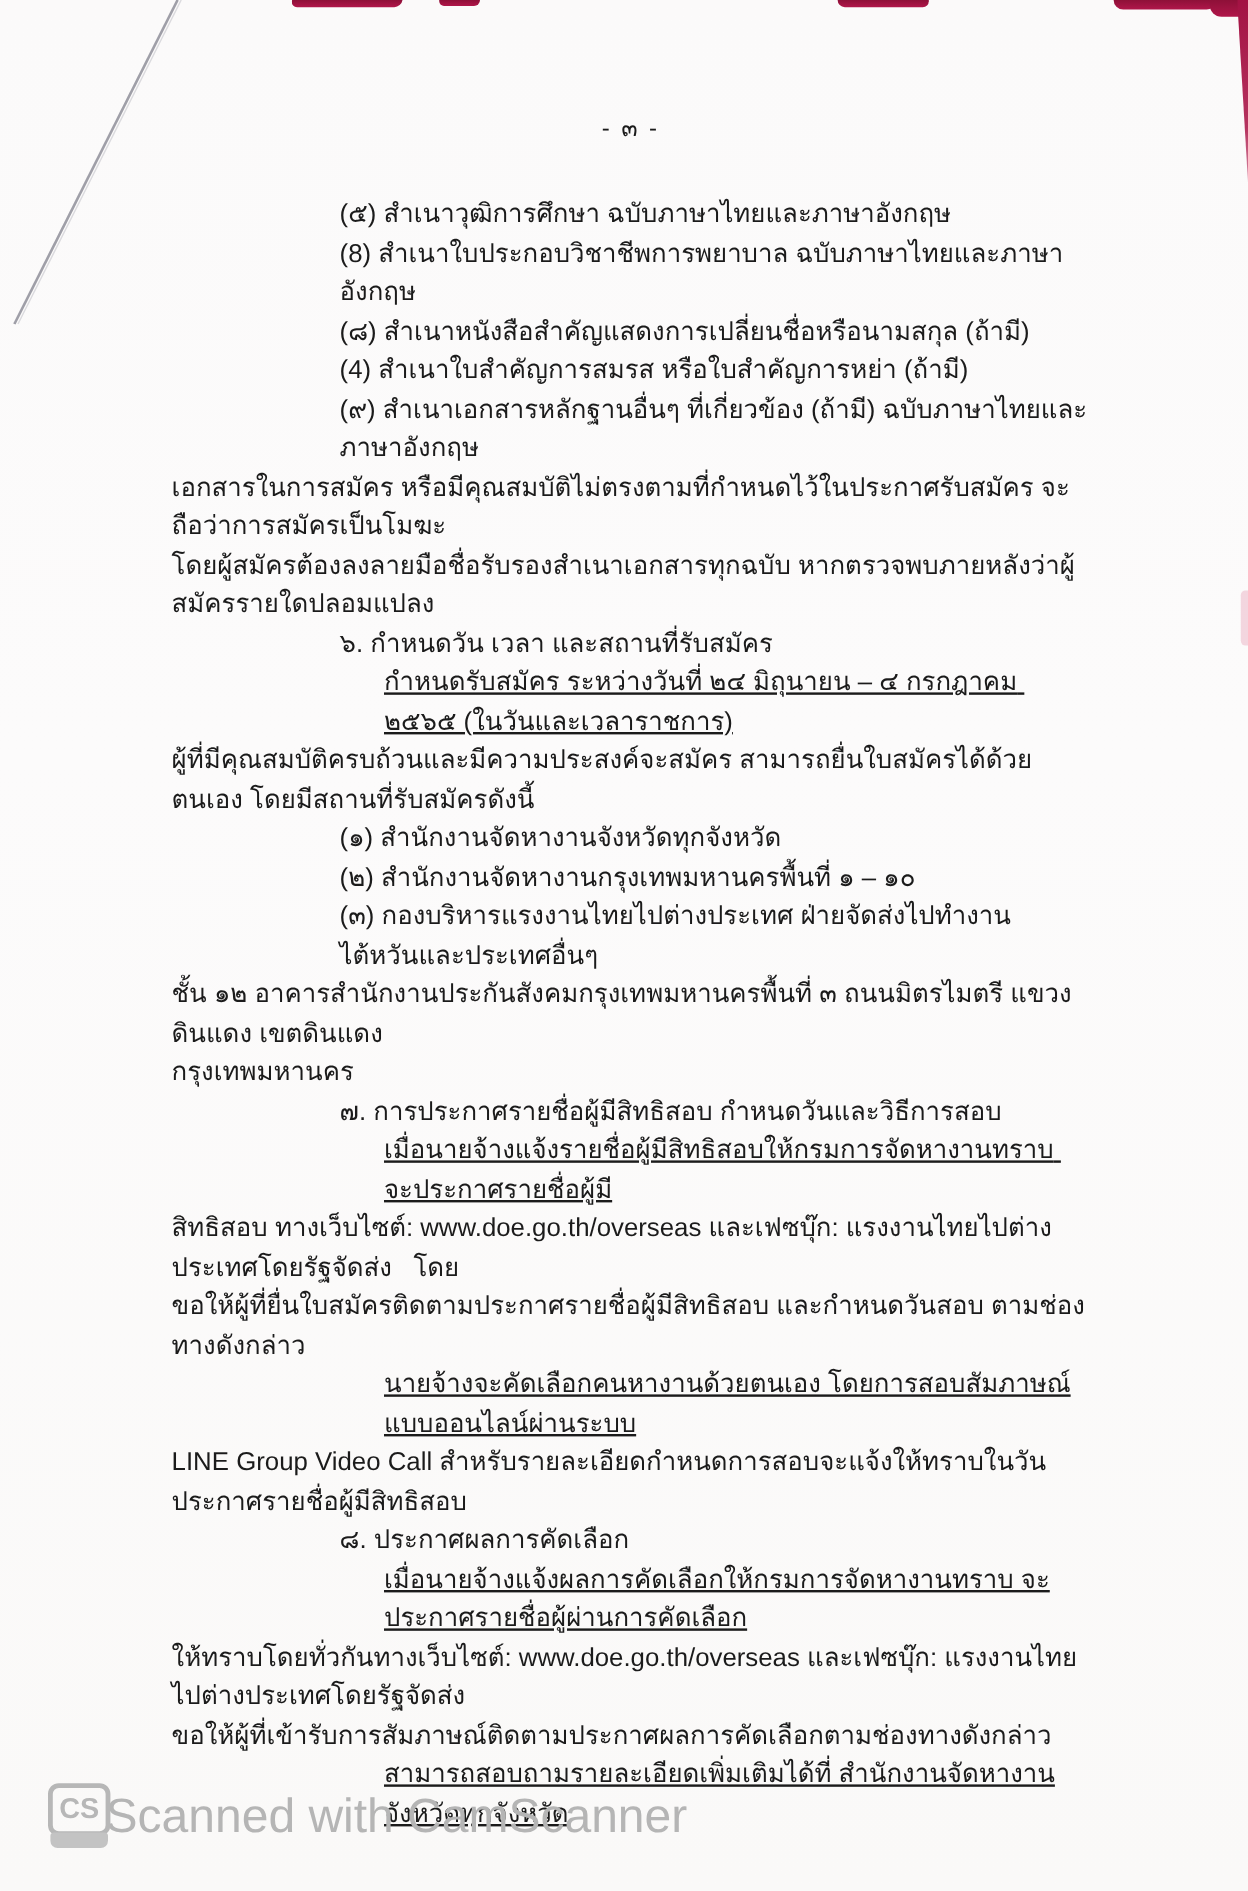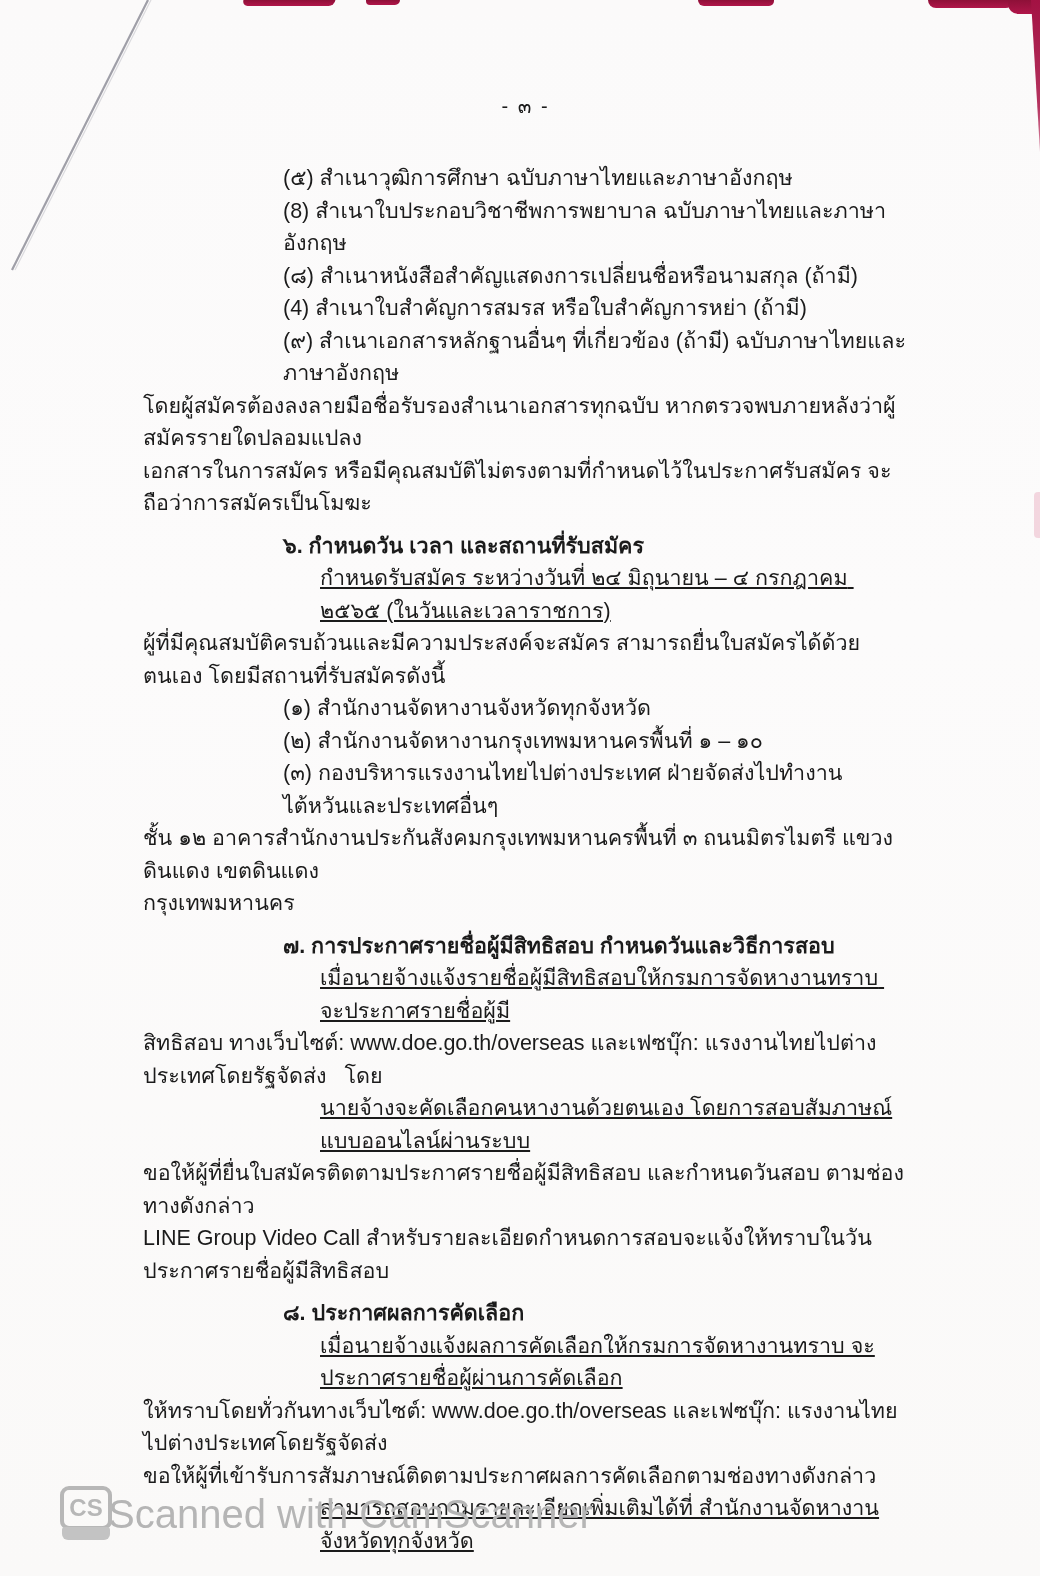--- a/index.html
+++ b/index.html
@@ -26,24 +26,24 @@
   }
   .pink-smudge{position:absolute;right:0;top:492px;width:6px;height:46px;
     background:#e8a8bc;opacity:.45;border-radius:4px 0 0 4px;}
   .crease{position:absolute;left:0;top:0;pointer-events:none;}
   
   .content{position:absolute;left:0;top:0;width:1040px;padding:90px 132px 0 143px;box-sizing:border-box;}
   .page-number{text-align:center;font-size:20px;letter-spacing:2px;margin-bottom:40px;}
   .line{font-size:21.5px;line-height:32.5px;white-space:pre-wrap;}
   .line.item{padding-left:140px;}
   .line.indent2{padding-left:177px;text-decoration:underline;}
-  .line.heading{padding-left:140px;font-weight:700;margin-top:10px;}
+  .line.heading{padding-left:140px;font-weight:400;}
   
   .watermark{position:absolute;left:40px;top:1486px;display:flex;align-items:center;gap:16px;}
-  .cs-logo{position:relative;width:32px;height:56px;margin-left:20px;}
+  .cs-logo{position:relative;width:32px;height:56px;}
   .cs-frame{
     box-sizing:border-box;width:52px;height:44px;border:4px solid #b7b7b7;border-radius:9px;
     display:flex;align-items:center;justify-content:center;
     color:#b7b7b7;font-weight:700;font-size:24px;letter-spacing:0;
     font-family:"Liberation Sans",sans-serif;
   }
   .cs-base{position:absolute;left:2px;top:41px;width:48px;height:13px;background:#c3c3c3;border-radius:3px 3px 6px 6px;}
   .wm-text{color:#b5b5b5;font-size:40px;font-family:"Liberation Sans",sans-serif;}
 </style>
 </head>
@@ -65,35 +65,35 @@
 
   <div class="content">
     <div class="page-number">- ๓ -</div>
 
     <div>
         <div class="line item">(๕) สำเนาวุฒิการศึกษา ฉบับภาษาไทยและภาษาอังกฤษ</div>
         <div class="line item">(8) สำเนาใบประกอบวิชาชีพการพยาบาล ฉบับภาษาไทยและภาษาอังกฤษ</div>
         <div class="line item">(๘) สำเนาหนังสือสำคัญแสดงการเปลี่ยนชื่อหรือนามสกุล (ถ้ามี)</div>
         <div class="line item">(4) สำเนาใบสำคัญการสมรส หรือใบสำคัญการหย่า (ถ้ามี)</div>
         <div class="line item">(๙) สำเนาเอกสารหลักฐานอื่นๆ ที่เกี่ยวข้อง (ถ้ามี) ฉบับภาษาไทยและภาษาอังกฤษ</div>
+        <div class="line body">เอกสารในการสมัคร หรือมีคุณสมบัติไม่ตรงตามที่กำหนดไว้ในประกาศรับสมัคร จะถือว่าการสมัครเป็นโมฆะ</div>
         <div class="line body">โดยผู้สมัครต้องลงลายมือชื่อรับรองสำเนาเอกสารทุกฉบับ หากตรวจพบภายหลังว่าผู้สมัครรายใดปลอมแปลง</div>
-        <div class="line body">เอกสารในการสมัคร หรือมีคุณสมบัติไม่ตรงตามที่กำหนดไว้ในประกาศรับสมัคร จะถือว่าการสมัครเป็นโมฆะ</div>
         <div class="line heading">๖. กำหนดวัน เวลา และสถานที่รับสมัคร</div>
         <div class="line indent2">กำหนดรับสมัคร ระหว่างวันที่ ๒๔ มิถุนายน – ๔ กรกฎาคม ๒๕๖๕ (ในวันและเวลาราชการ)</div>
         <div class="line body">ผู้ที่มีคุณสมบัติครบถ้วนและมีความประสงค์จะสมัคร สามารถยื่นใบสมัครได้ด้วยตนเอง โดยมีสถานที่รับสมัครดังนี้</div>
         <div class="line item">(๑) สำนักงานจัดหางานจังหวัดทุกจังหวัด</div>
         <div class="line item">(๒) สำนักงานจัดหางานกรุงเทพมหานครพื้นที่ ๑ – ๑๐</div>
         <div class="line item">(๓) กองบริหารแรงงานไทยไปต่างประเทศ ฝ่ายจัดส่งไปทำงานไต้หวันและประเทศอื่นๆ</div>
         <div class="line body">ชั้น ๑๒ อาคารสำนักงานประกันสังคมกรุงเทพมหานครพื้นที่ ๓ ถนนมิตรไมตรี แขวงดินแดง เขตดินแดง</div>
         <div class="line body">กรุงเทพมหานคร</div>
         <div class="line heading">๗. การประกาศรายชื่อผู้มีสิทธิสอบ กำหนดวันและวิธีการสอบ</div>
         <div class="line indent2">เมื่อนายจ้างแจ้งรายชื่อผู้มีสิทธิสอบให้กรมการจัดหางานทราบ จะประกาศรายชื่อผู้มี</div>
         <div class="line body">สิทธิสอบ ทางเว็บไซต์: www.doe.go.th/overseas และเฟซบุ๊ก: แรงงานไทยไปต่างประเทศโดยรัฐจัดส่ง   โดย</div>
+        <div class="line body">ขอให้ผู้ที่ยื่นใบสมัครติดตามประกาศรายชื่อผู้มีสิทธิสอบ และกำหนดวันสอบ ตามช่องทางดังกล่าว</div>
         <div class="line indent2">นายจ้างจะคัดเลือกคนหางานด้วยตนเอง โดยการสอบสัมภาษณ์แบบออนไลน์ผ่านระบบ</div>
-        <div class="line body">ขอให้ผู้ที่ยื่นใบสมัครติดตามประกาศรายชื่อผู้มีสิทธิสอบ และกำหนดวันสอบ ตามช่องทางดังกล่าว</div>
         <div class="line body">LINE Group Video Call สำหรับรายละเอียดกำหนดการสอบจะแจ้งให้ทราบในวันประกาศรายชื่อผู้มีสิทธิสอบ</div>
         <div class="line heading">๘. ประกาศผลการคัดเลือก</div>
         <div class="line indent2">เมื่อนายจ้างแจ้งผลการคัดเลือกให้กรมการจัดหางานทราบ จะประกาศรายชื่อผู้ผ่านการคัดเลือก</div>
         <div class="line body">ให้ทราบโดยทั่วกันทางเว็บไซต์: www.doe.go.th/overseas และเฟซบุ๊ก: แรงงานไทยไปต่างประเทศโดยรัฐจัดส่ง</div>
         <div class="line body">ขอให้ผู้ที่เข้ารับการสัมภาษณ์ติดตามประกาศผลการคัดเลือกตามช่องทางดังกล่าว</div>
         <div class="line indent2">สามารถสอบถามรายละเอียดเพิ่มเติมได้ที่ สำนักงานจัดหางานจังหวัดทุกจังหวัด</div>
       </div>
 
   </div>
 

